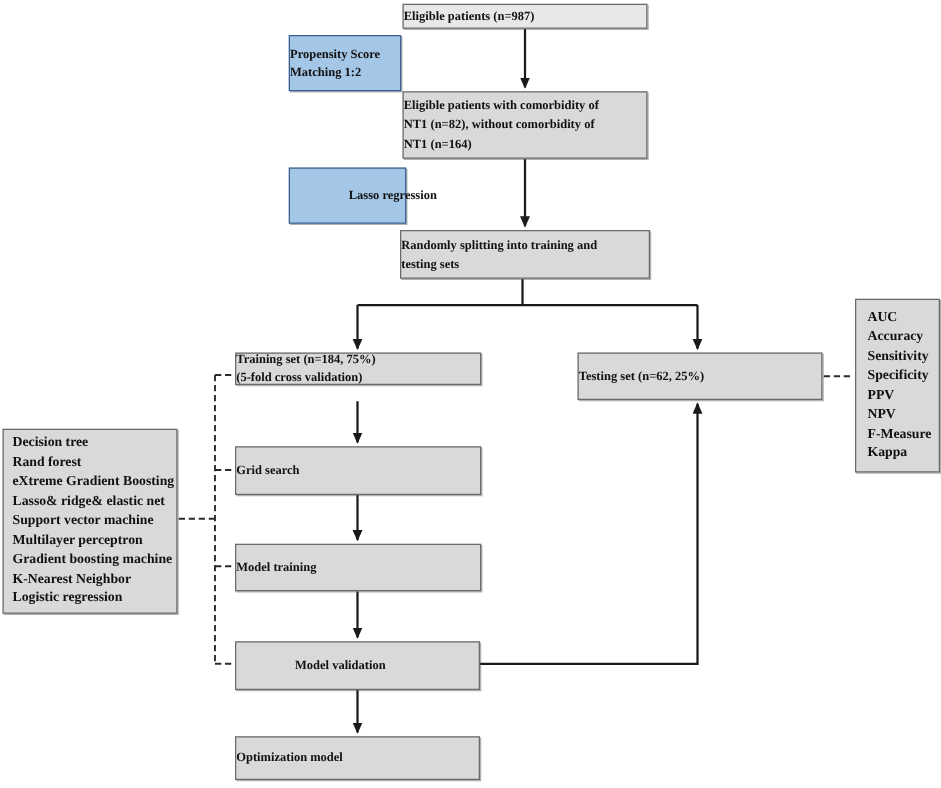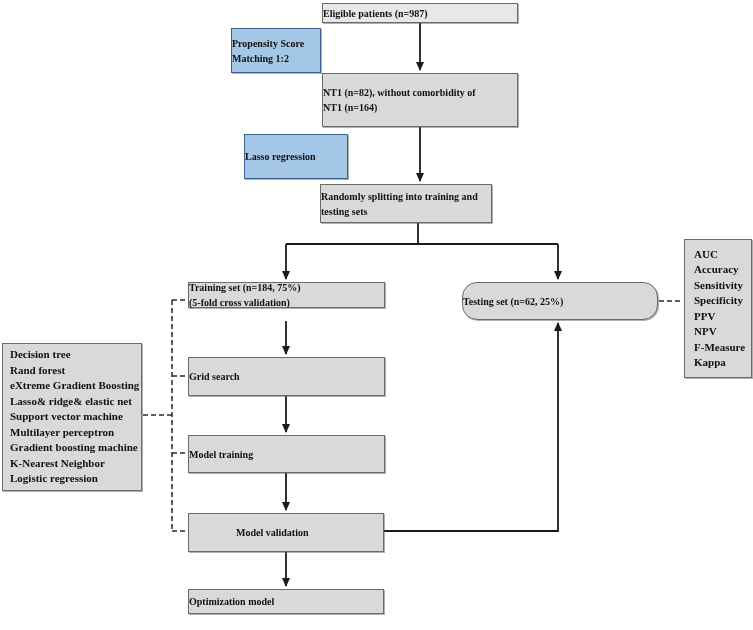--- a/index.html
+++ b/index.html
@@ -38,30 +38,30 @@
     line-height:15.5px;
     padding:4px 6px;
     font-family:Liberation Serif, serif;
   }
   .box.list .line{white-space:nowrap;}
 
   
   #box-eligible       {left:322px;top:3px;  width:196px;height:20px;}
   #box-psm            {left:231px;top:28px; width:90px; height:45px;}
   #box-comorbidity    {left:322px;top:73px; width:196px;height:54px;line-height:1.55;}
-  #box-lasso          {left:244px;top:134px;width:104px; height:45px;}
-  #box-split          {left:320px;top:184px;width:172px;height:39px;}
+  #box-lasso          {left:231px;top:134px;width:94px; height:45px;padding-left:47px;}
+  #box-split          {left:320px;top:184px;width:200px;height:39px;}
   #box-training       {left:188px;top:282px;width:197px;height:26px;}
-  #box-testing        {left:462px;top:282px;width:196px;height:38px;border-radius:15px;}
+  #box-testing        {left:462px;top:282px;width:196px;height:38px;}
   #box-metrics        {left:684px;top:239px;width:68px; height:139px;padding-left:9px;}
   #box-models         {left:2px;  top:343px;width:140px;height:148px;padding-left:7px;}
   #box-grid-search    {left:188px;top:357px;width:197px;height:39px;}
   #box-model-training {left:188px;top:435px;width:197px;height:38px;}
   #box-model-validation{left:188px;top:513px;width:196px;height:39px;padding-left:47px;}
-  #box-optimization   {left:188px;top:589px;width:196px;height:25px;}
+  #box-optimization   {left:188px;top:589px;width:196px;height:35px;}
 
   .solid{stroke:#1a1a1a;stroke-width:1.8;fill:none;}
   .dashed{stroke:#2b2b2b;stroke-width:1.5;fill:none;stroke-dasharray:5 3;}
 </style>
 </head>
 <body>
 
 <div id="canvas">
 
   <svg id="connectors" viewBox="0 0 753 630" xmlns="http://www.w3.org/2000/svg">
@@ -94,20 +94,21 @@
   <div class="box light" id="box-eligible">
     <span class="line">Eligible patients (n=987)</span>
   </div>
 
   <div class="box blue" id="box-psm">
     <span class="line">Propensity Score</span>
     <span class="line">Matching 1:2</span>
   </div>
 
   <div class="box" id="box-comorbidity">
+    <span class="line">Eligible patients with comorbidity of</span>
     <span class="line">NT1 (n=82), without comorbidity of</span>
     <span class="line">NT1 (n=164)</span>
   </div>
 
   <div class="box blue" id="box-lasso">
     <span class="line">Lasso regression</span>
   </div>
 
   <div class="box" id="box-split">
     <span class="line">Randomly splitting into training and</span>

